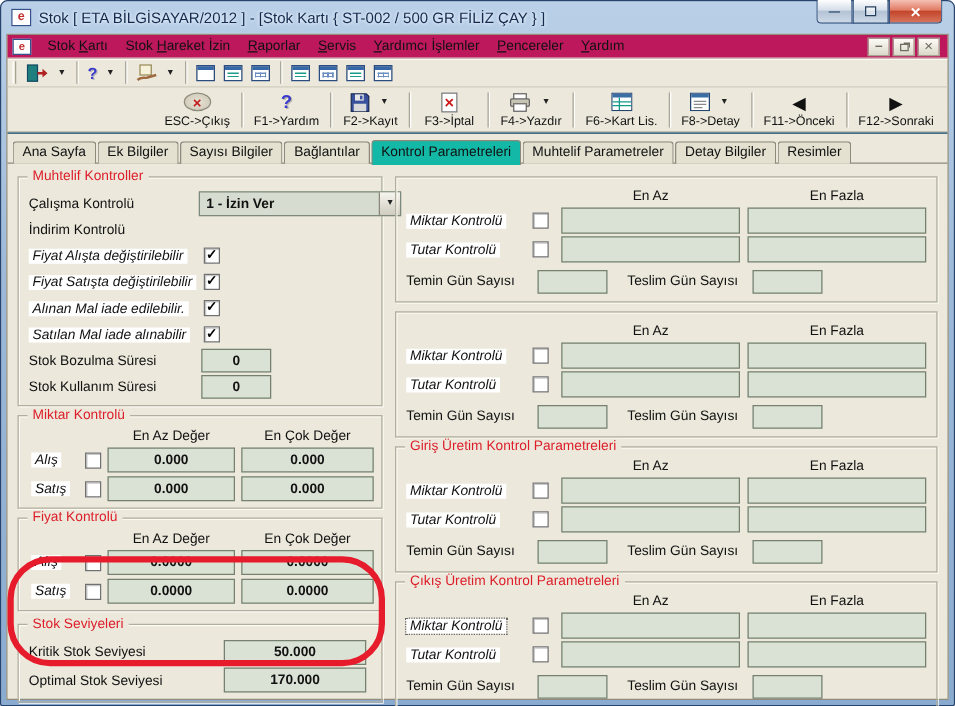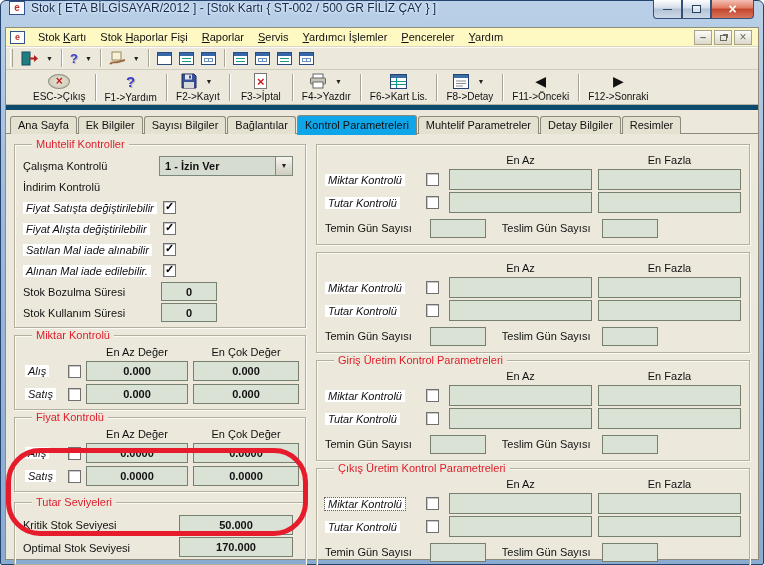--- a/index.html
+++ b/index.html
@@ -3,21 +3,21 @@
 <meta charset="utf-8">
 <style>
   * { box-sizing:border-box; margin:0; padding:0; }
   html,body { width:764px; height:565px; }
   body { font-family:"Liberation Sans", sans-serif; font-size:11px; color:#111; }
 
   
   .win { position:relative; width:764px; height:565px;
          background:linear-gradient(#bad0e8 0%, #9cb9da 40%, #8aabd0 100%);
          border:1px solid #24436e; border-radius:6px 6px 2px 2px; }
-  .titlebar { height:26px; display:flex; align-items:flex-start; padding:0 8px; }
+  .titlebar { height:26px; display:flex; align-items:center; padding:0 8px; }
   .appicon { width:16px; height:14px; background:#fff; border:1px solid #33518c;
              color:#c03030; font-weight:bold; font-size:10px; line-height:12px;
              text-align:center; flex:0 0 auto; }
   .appicon::before { content:"e"; }
   .title-text { margin-left:6px; font-size:12px; color:#132a4c; white-space:nowrap;
                 text-shadow:0 0 3px #e8f1fb, 0 0 3px #e8f1fb; }
   .winbtns { position:absolute; top:-1px; right:9px; display:flex; }
   .winbtn { width:29px; height:19px; border:1px solid #35507a; border-top:none;
             display:flex; align-items:center; justify-content:center;
             background:linear-gradient(#fefefe, #d5dee9 45%, #b3c2d6 50%, #cdd9e6);
@@ -28,21 +28,21 @@
                   color:#fff; }
   .glyph-min::before { content:"—"; font-size:9px; }
   .glyph-max { width:9px; height:8px; border:1px solid #23405f; background:rgba(255,255,255,.5); }
   .glyph-x::before { content:"×"; font-size:14px; }
 
   
   .client { position:absolute; left:4px; right:4px; top:26px; bottom:4px;
             background:#ece9dc; border:1px solid #8f8c7e; display:flex; flex-direction:column; }
 
   
-  .menubar { height:22px; background:#fef9c3; border-bottom:1px solid #d9d6c8;
+  .menubar { height:22px; background:#be185d; border-bottom:1px solid #d9d6c8;
              display:flex; align-items:center; padding:0 4px; }
   .mdiicon { width:15px; height:13px; background:#fff; border:1px solid #33518c;
              color:#c03030; font-weight:bold; font-size:9px; line-height:11px; text-align:center; margin-right:6px; }
   .mdiicon::before { content:"e"; }
   .menu-item { padding:3px 7px; cursor:default; }
   .accel { text-decoration:underline; }
   .mdi-btns { margin-left:auto; display:flex; gap:2px; padding-right:2px; }
   .mdi-btn { width:18px; height:15px; border:1px solid #a6a393; color:#6e6c60;
              background:linear-gradient(#fcfbf7,#dcd9ca); display:flex; align-items:center; justify-content:center; }
   .g-min::before { content:"–"; font-weight:bold; }
@@ -60,22 +60,22 @@
   .gicon { width:15px; height:13px; border:1px solid #2a4c7e; background:linear-gradient(#3567a9 0 3px, #fff 3px); position:relative; }
   .gicon.rows::after { content:""; position:absolute; left:2px; right:2px; top:5px; bottom:2px;
              background:repeating-linear-gradient(#1b9c89 0 1px, transparent 1px 3px); }
   .gicon.grid::after { content:""; position:absolute; left:2px; right:2px; top:5px; bottom:2px;
              background:repeating-linear-gradient(#6a8fc0 0 1px, transparent 1px 3px),
                         repeating-linear-gradient(90deg,#6a8fc0 0 1px, transparent 1px 4px); }
   .qmark { color:#3b3bcc; font-weight:bold; font-size:13px; text-shadow:1px 1px 0 #bbb; }
   .qmark::before { content:"?"; }
 
   
-  .maintb { height:40px; display:flex; align-items:stretch; padding:1px 18px;
-            border-bottom:5px solid #0c4a6e; box-shadow:inset 0 -1px 0 #b6b3a4; }
+  .maintb { height:40px; display:flex; align-items:stretch; padding:1px 2px;
+            border-bottom:1px solid #0c4a6e; box-shadow:inset 0 -1px 0 #b6b3a4;justify-content:flex-end; }
   .tbbtn { display:flex; flex-direction:column; align-items:center; justify-content:center;
            gap:2px; padding:2px 9px; min-width:62px; }
   .tblabel { font-size:10px; white-space:nowrap; }
   .icorow { display:flex; align-items:center; gap:6px; height:17px; }
   .tbsep { width:1px; background:#a8a596; box-shadow:1px 0 0 #fff; margin:3px 0; }
   .ico-exit { width:22px; height:15px; border:1px solid #8f8b7d; border-radius:50%;
               background:radial-gradient(#e8e4d4,#c9c4b2); color:#c22020; font-weight:bold;
               font-size:10px; display:flex; align-items:center; justify-content:center; }
   .ico-exit::before { content:"×"; font-size:12px; }
   .ico-help { color:#3b3bcc; font-weight:bold; font-size:15px; text-shadow:1px 1px 0 #b9b6a8; }
@@ -85,38 +85,38 @@
   .ico-cancel::before { content:"×"; font-size:13px; }
   .ico-prev::before { content:"◀"; font-size:14px; color:#111; }
   .ico-next::before { content:"▶"; font-size:14px; color:#111; }
 
   
   .tabstrip { display:flex; align-items:flex-end; padding:5px 4px 0; height:25px; position:relative; }
   .tabstrip::after { content:""; position:absolute; left:0; right:0; bottom:0; border-bottom:1px solid #8d8a7b; }
   .tab { font-size:11px; padding:2px 7px 3px; margin-right:1px; background:#e4e1d1;
          border:1px solid #8d8a7b; border-bottom:none; border-radius:3px 3px 0 0;
          position:relative; z-index:1; white-space:nowrap; }
-  .tab.active { background:#0ea5e9; padding-top:3px; padding-bottom:4px; margin-bottom:-1px; z-index:3; }
+  .tab.active { background:#14b8a6; padding-top:3px; padding-bottom:4px; margin-bottom:-1px; z-index:3; }
 
   
   .content { flex:1; position:relative; display:flex; gap:10px; padding:10px 8px 6px; }
   .leftcol { width:292px; flex:0 0 auto; display:flex; flex-direction:column; }
   .rightcol { flex:1; display:flex; flex-direction:column; }
 
   .group { position:relative; border:1px solid #b2af9f; box-shadow:inset 1px 1px 0 #fbfaf3, 1px 1px 0 #fbfaf3;
            padding:10px 8px 5px; margin-bottom:7px; }
-  .group-title { position:absolute; top:-7px; left:17px; background:#ece9dc; padding:0 4px;
+  .group-title { position:absolute; top:-7px; left:7px; background:#ece9dc; padding:0 4px;
                  color:#dd1e2a; font-size:11px; white-space:nowrap; }
 
   .frow { display:grid; grid-template-columns:1fr 138px; align-items:center; height:21px; }
   .frow .lbl { white-space:nowrap; }
   .ital { font-style:italic; background:#fff; padding:0 3px; white-space:nowrap; }
   .ital.focused { outline:1px dotted #666; }
 
-  .dropdown { width:134px; height:20px; background:#d6ddd0; border:1px solid #7b887b;
+  .dropdown { width:162px; height:20px; background:#d6ddd0; border:1px solid #7b887b;
               display:flex; align-items:center; font-weight:bold; padding-left:5px; }
   .dd-btn { margin-left:auto; width:17px; height:100%; border-left:1px solid #8a887a;
             background:linear-gradient(#f6f5ee,#cfccbf); display:flex; align-items:center; justify-content:center;
             font-size:7px; color:#222; }
   .dd-btn::before { content:"▼"; }
 
   .checkbox { width:13px; height:13px; background:#fff; border:1px solid #707070;
               box-shadow:inset 1px 1px 0 #c8c8c8; display:inline-flex; align-items:center;
               justify-content:center; font-size:11px; font-weight:bold; color:#000; flex:0 0 auto; }
   .checkbox.checked::before { content:"✓"; margin-top:-2px; }
@@ -167,21 +167,21 @@
         </span>
       <span class="winbtn close glyph-x"></span>
     </div>
   </div>
 
   <div class="client">
 
     <div class="menubar">
       <span class="mdiicon"></span>
       <span class="menu-item"><span>Stok </span><span class="accel">K</span><span>artı</span></span>
-      <span class="menu-item"><span>Stok </span><span class="accel">H</span><span>aporlar Fişi</span></span>
+      <span class="menu-item"><span>Stok </span><span class="accel">H</span><span>areket İzin</span></span>
       <span class="menu-item"><span></span><span class="accel">R</span><span>aporlar</span></span>
       <span class="menu-item"><span></span><span class="accel">S</span><span>ervis</span></span>
       <span class="menu-item"><span></span><span class="accel">Y</span><span>ardımcı İşlemler</span></span>
       <span class="menu-item"><span></span><span class="accel">P</span><span>encereler</span></span>
       <span class="menu-item"><span></span><span class="accel">Y</span><span>ardım</span></span>
       <div class="mdi-btns">
         <span class="mdi-btn g-min"></span>
         <span class="mdi-btn">
             <span class="g-rest"></span>
           </span>
@@ -343,33 +343,33 @@
             <span class="lbl">Çalışma Kontrolü</span>
             <span class="dropdown">
               <span>1 - İzin Ver</span>
               <span class="dd-btn"></span>
             </span>
           </div>
           <div class="frow">
             <span class="lbl">İndirim Kontrolü</span>
           </div>
           <div class="frow">
+            <span class="ital" style="justify-self:start;">Fiyat Alışta değiştirilebilir</span>
+            <span class="checkbox checked"></span>
+          </div>
+          <div class="frow">
             <span class="ital" style="justify-self:start;">Fiyat Satışta değiştirilebilir</span>
             <span class="checkbox checked"></span>
           </div>
           <div class="frow">
-            <span class="ital" style="justify-self:start;">Fiyat Alışta değiştirilebilir</span>
+            <span class="ital" style="justify-self:start;">Alınan Mal iade edilebilir.</span>
             <span class="checkbox checked"></span>
           </div>
           <div class="frow">
             <span class="ital" style="justify-self:start;">Satılan Mal iade alınabilir</span>
-            <span class="checkbox checked"></span>
-          </div>
-          <div class="frow">
-            <span class="ital" style="justify-self:start;">Alınan Mal iade edilebilir.</span>
             <span class="checkbox checked"></span>
           </div>
           <div class="frow">
             <span class="lbl">Stok Bozulma Süresi</span>
             <span class="field sfield" style="margin-left:2px;">0</span>
           </div>
           <div class="frow">
             <span class="lbl">Stok Kullanım Süresi</span>
             <span class="field sfield" style="margin-left:2px;">0</span>
           </div>
@@ -411,21 +411,21 @@
             <div class="labcell">
               <span class="ital">Satış</span>
               <span class="checkbox"></span>
             </div>
             <div class="field">0.0000</div>
             <div class="field">0.0000</div>
           </div>
         </div>
 
         <div class="group" style="margin-top:3px;">
-          <span class="group-title">Tutar Seviyeleri</span>
+          <span class="group-title">Stok Seviyeleri</span>
           <div class="svrow">
             <span class="lbl">Kritik Stok Seviyesi</span>
             <span class="field" style="margin-bottom:-1px;">50.000</span>
           </div>
           <div class="svrow r2">
             <span class="lbl">Optimal Stok Seviyesi</span>
             <span class="field">170.000</span>
           </div>
         </div>
       </div>

